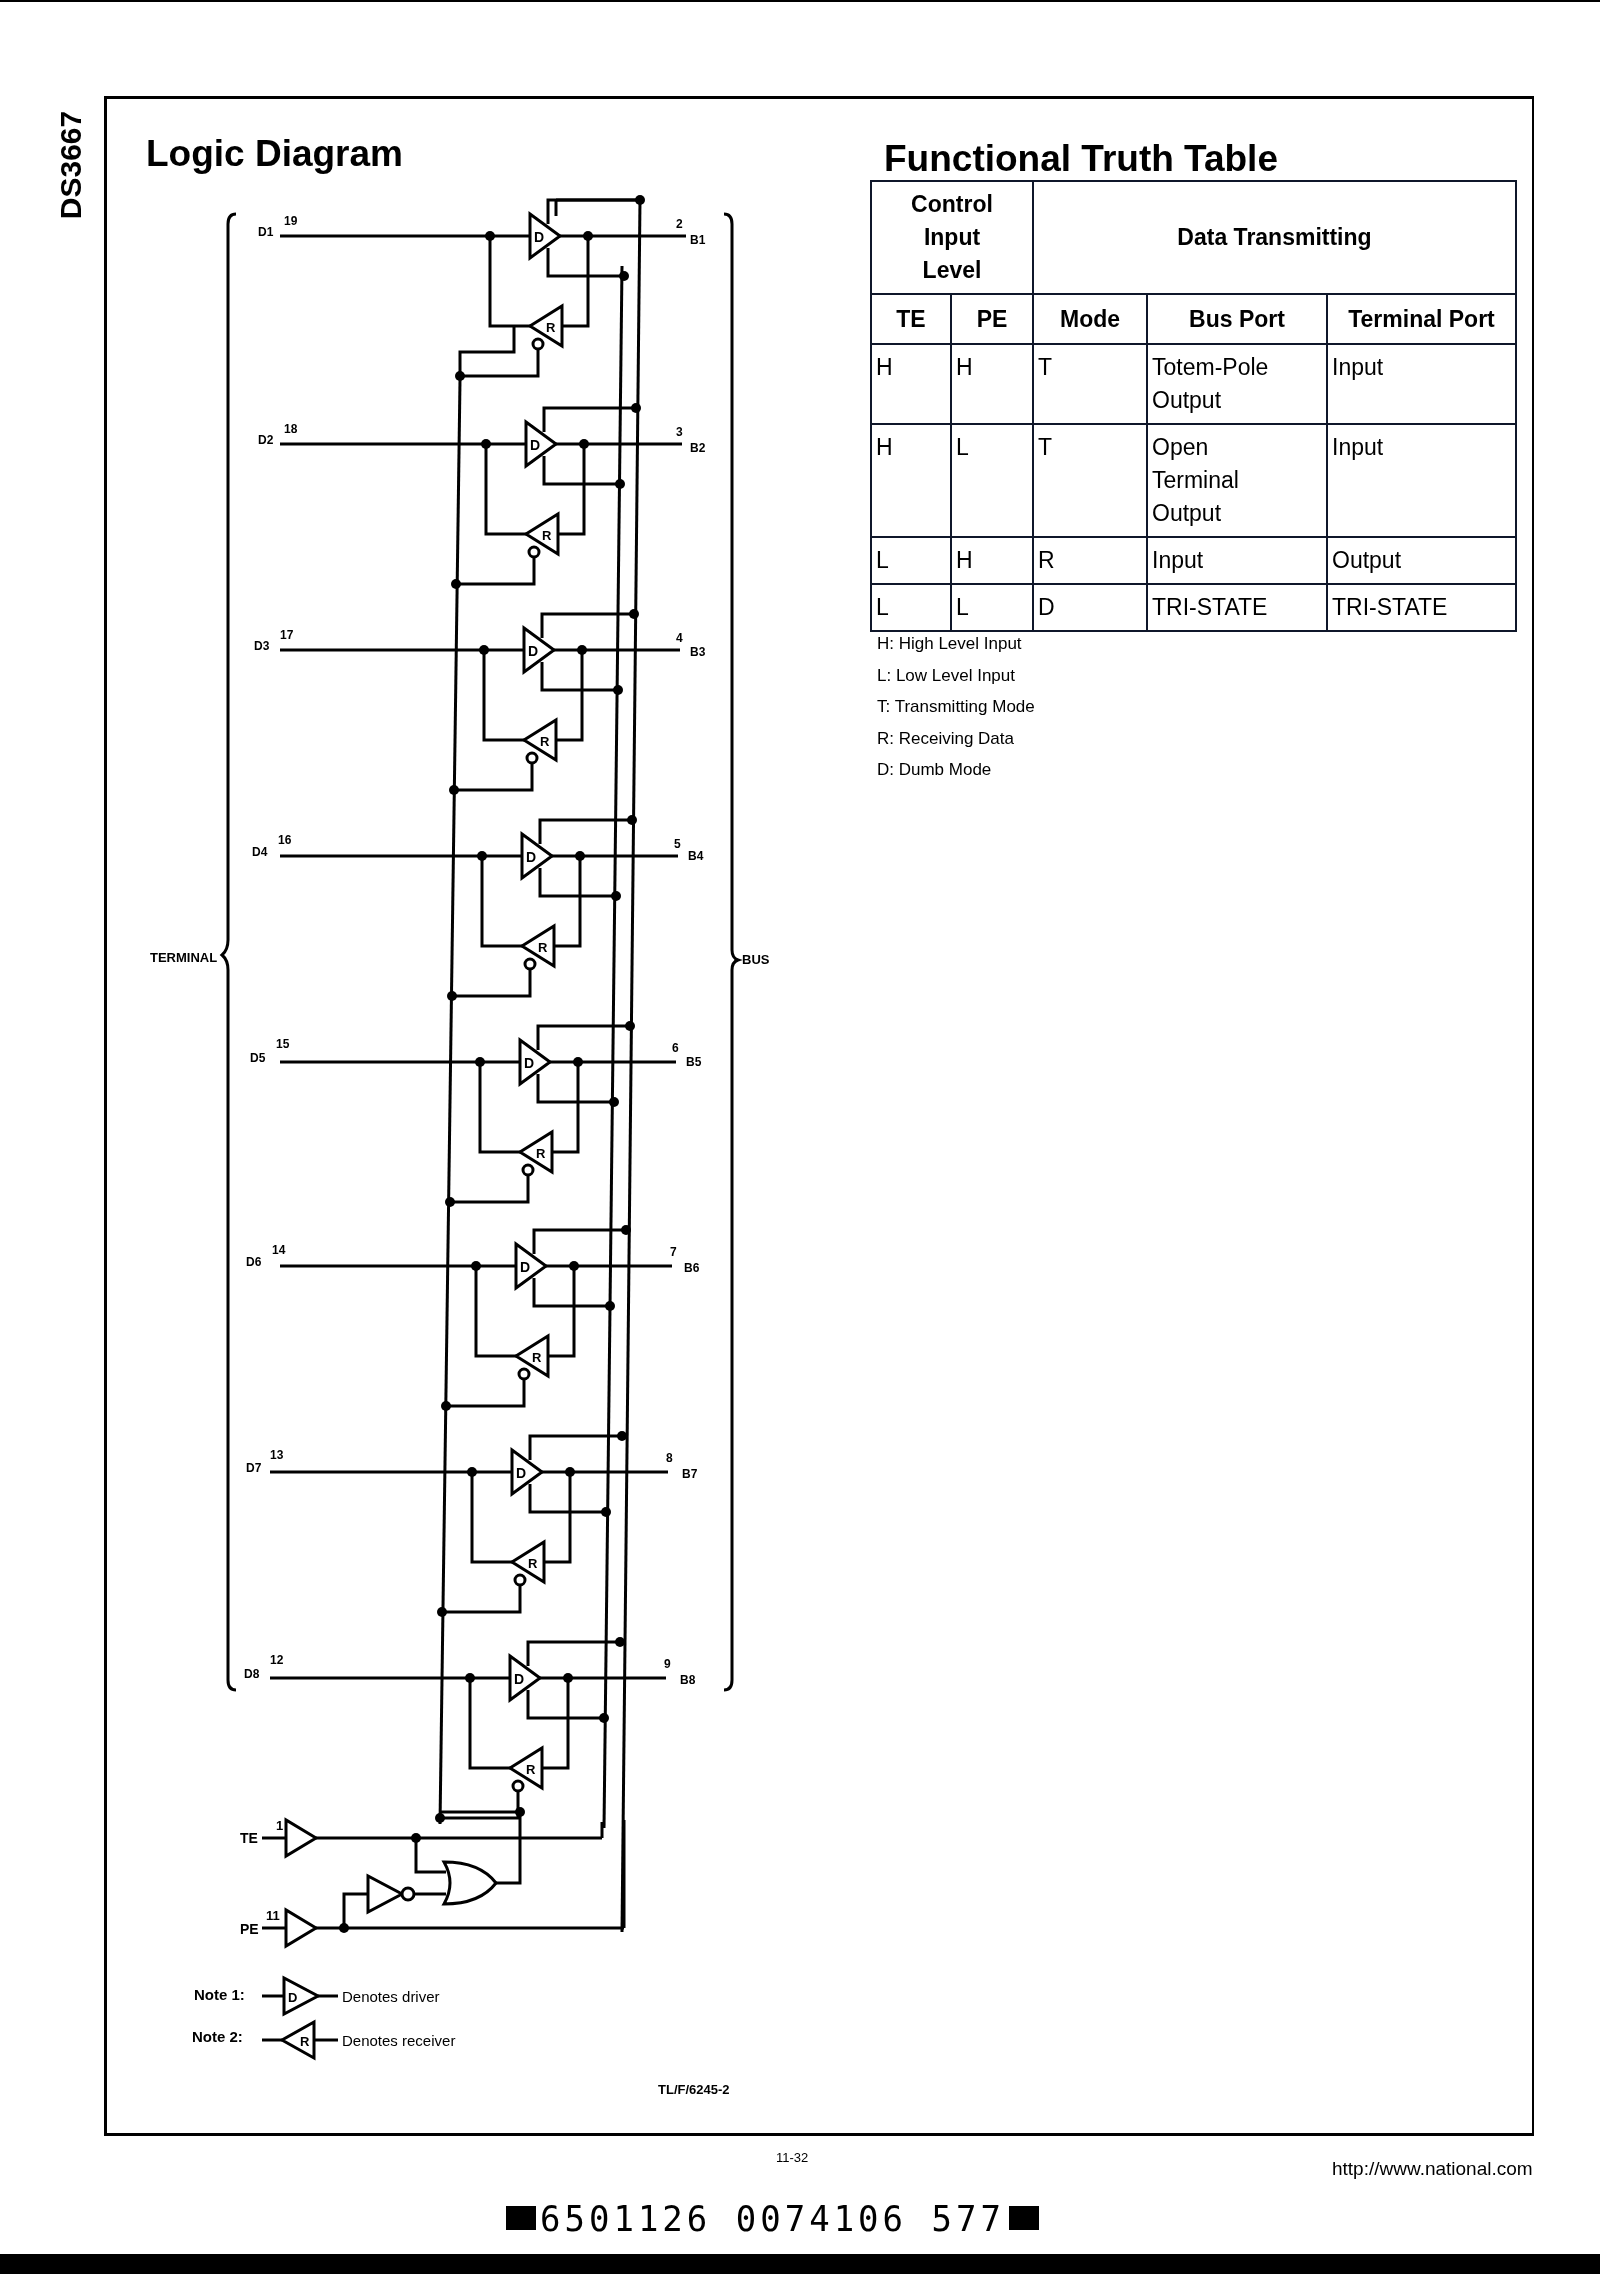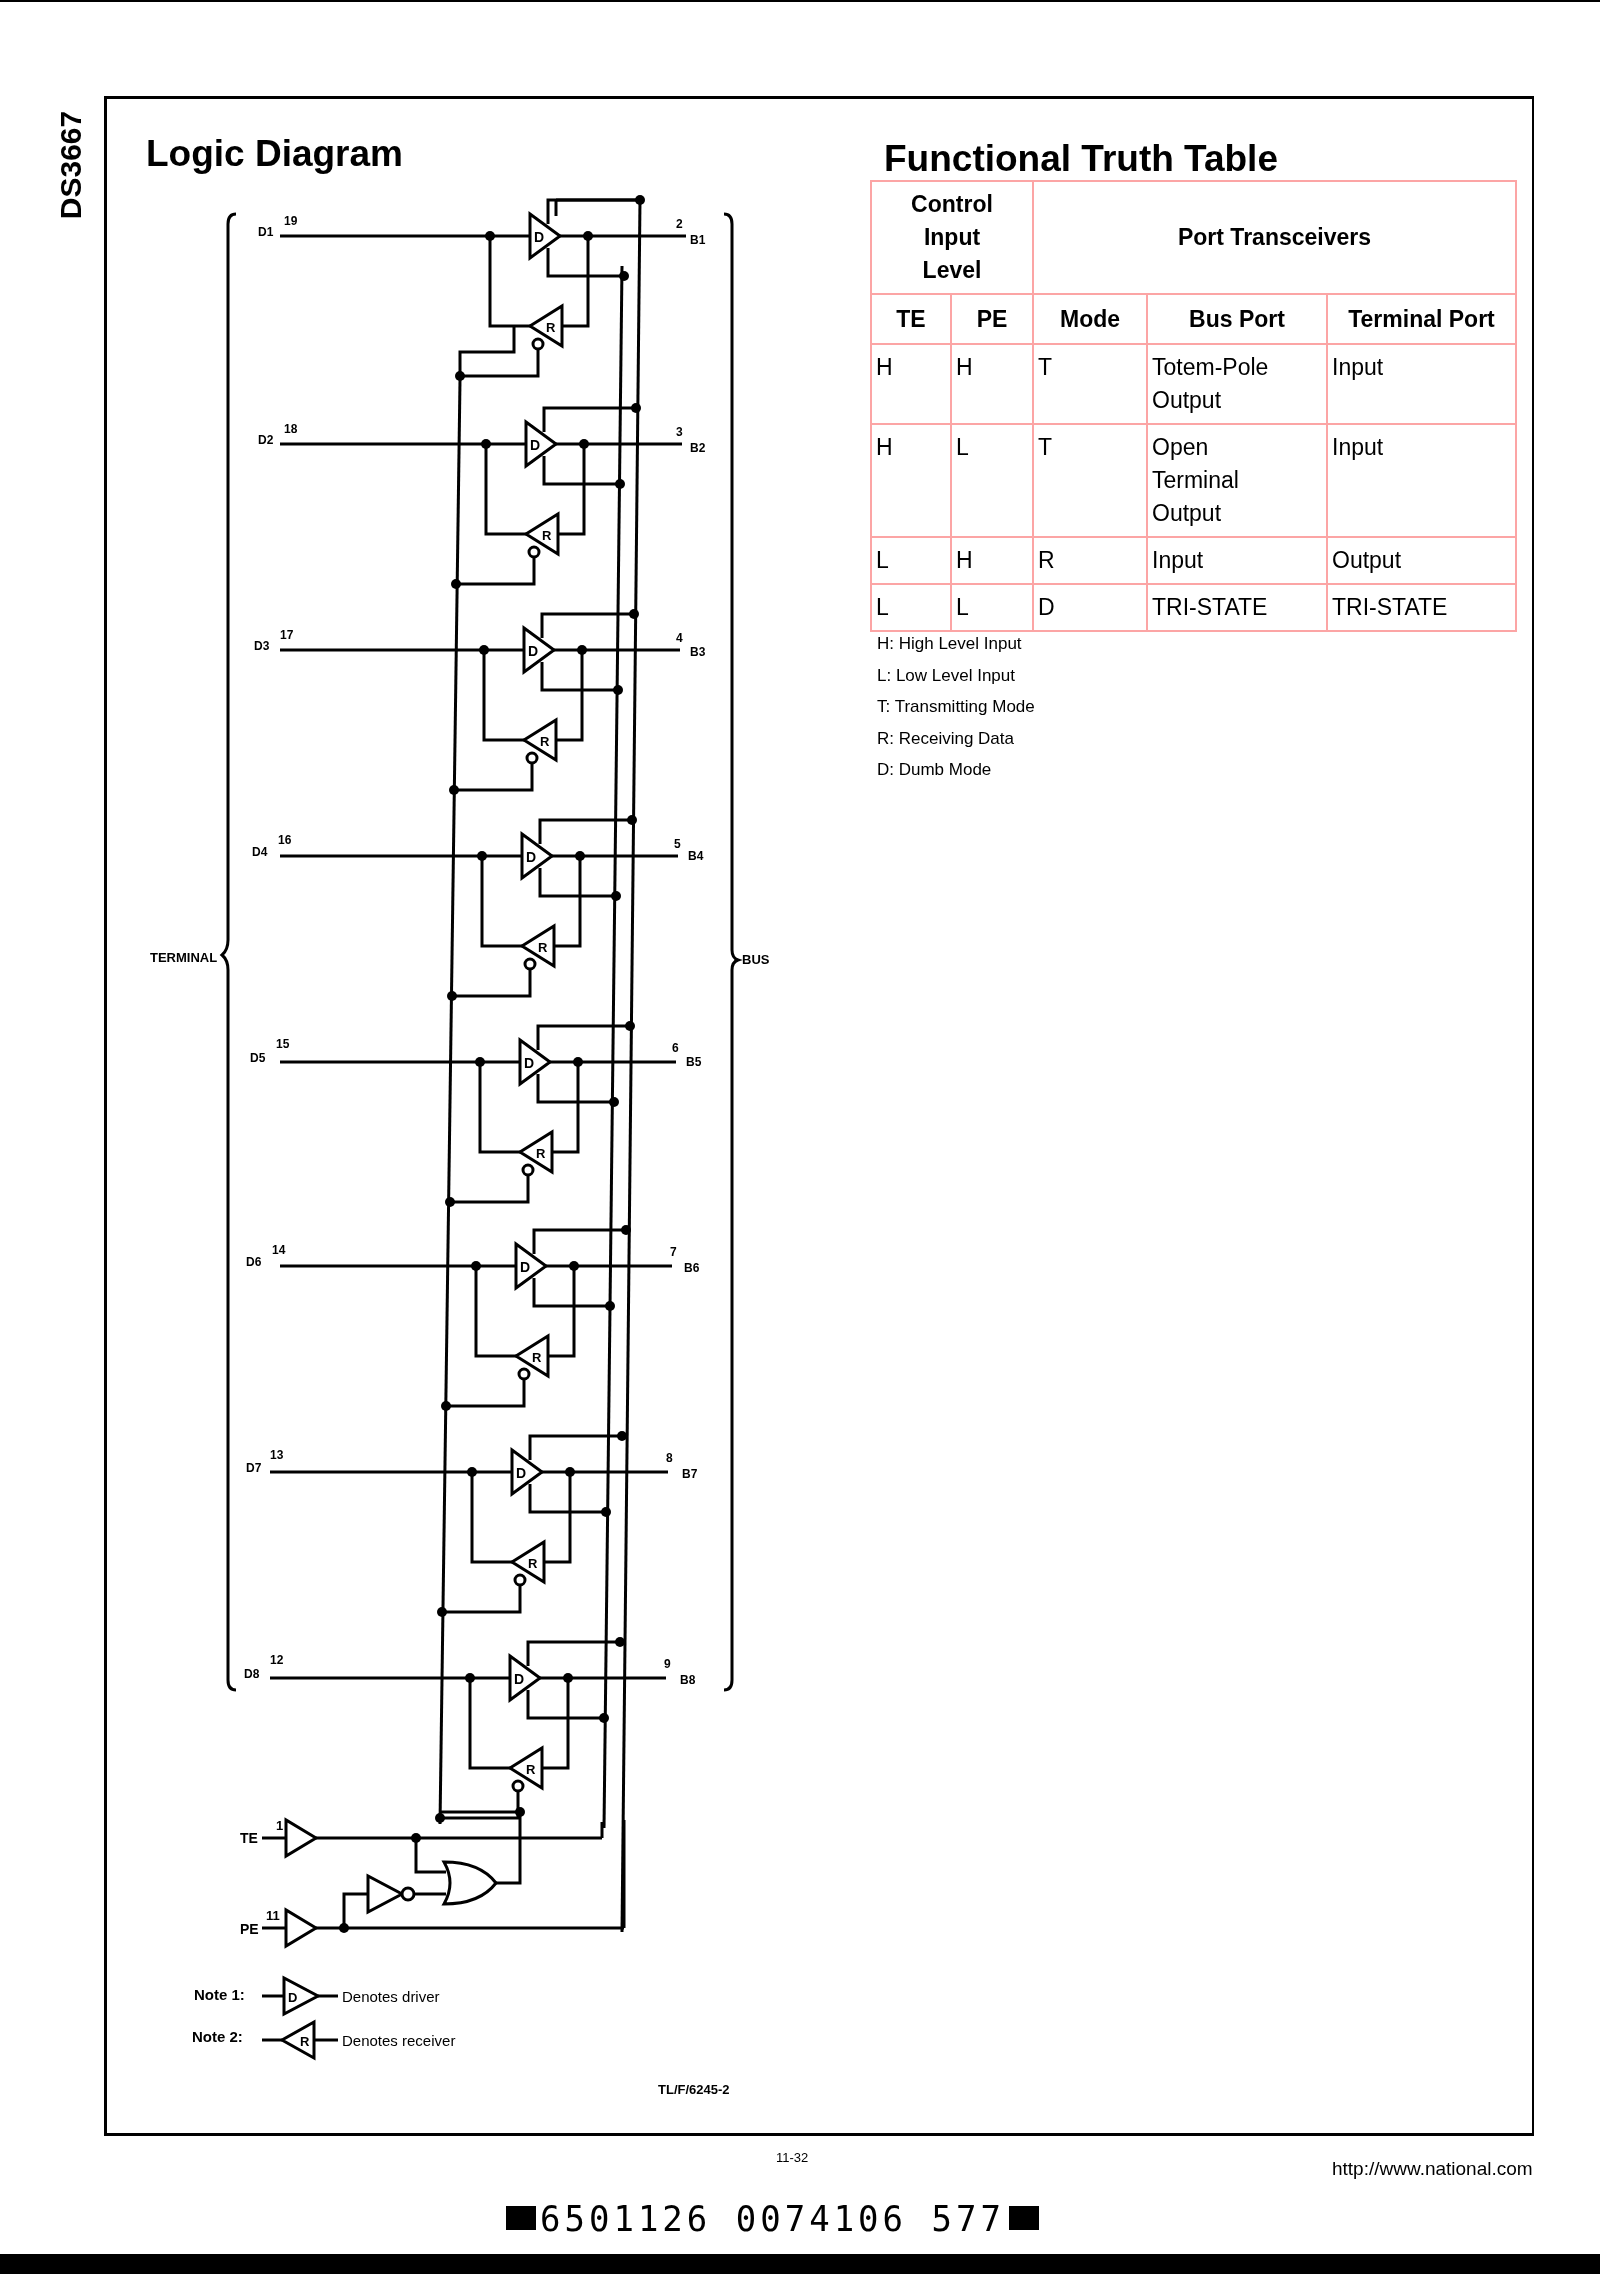--- a/index.html
+++ b/index.html
@@ -5,21 +5,21 @@
   html, body { margin:0; padding:0; background:#ffffff; }
   body { width:1600px; height:2274px; position:relative; overflow:hidden; font-family:"Liberation Sans", sans-serif; color:#000; }
   .top-rule { position:absolute; left:0; top:0; width:1600px; height:2px; background:#000; }
   .side-code { position:absolute; left:48px; top:95px; width:46px; height:140px; }
   .side-code span { position:absolute; left:50%; top:50%; transform:translate(-50%,-50%) rotate(-90deg); font-weight:bold; font-size:30px; white-space:nowrap; }
   .frame { position:absolute; left:104px; top:96px; width:1430px; height:2040px; border-left:3px solid #000; border-top:3px solid #000; border-right:2px solid #000; border-bottom:3px solid #000; box-sizing:border-box; }
   .h-logic { position:absolute; left:146px; top:133px; font-size:37px; font-weight:bold; margin:0; }
   .h-truth { position:absolute; left:872px; top:126px; font-size:37px; font-weight:bold; margin:12px; }
   svg.diagram { position:absolute; left:0; top:0; }
   table.truth { position:absolute; left:870px; top:180px; width:647px; border-collapse:collapse; font-size:23px; }
-  table.truth td, table.truth th { border:2px solid #fca5a5; vertical-align:top; padding:6px 4px; line-height:33px; }
+  table.truth td, table.truth th { border:2px solid #0f172a; vertical-align:top; padding:6px 4px; line-height:33px; }
   table.truth th { font-weight:bold; vertical-align:middle; }
   table.truth .ctl-head { height:104px; line-height:33px; }
   table.truth .col-head th { padding:4px; height:40px; }
   .legend { position:absolute; left:877px; top:628px; font-size:17px; line-height:31.5px; }
   .legend div { white-space:nowrap; }
   .page-num { position:absolute; left:776px; top:2150px; font-size:13px; }
   .url { position:absolute; left:1332px; top:2158px; font-size:19px; }
   .barcode { position:absolute; left:506px; top:2198px; height:40px; display:flex; align-items:center; gap:4px; }
   .barcode .blk { width:30px; height:24px; background:#000; }
   .barcode .num { font-family:"DejaVu Sans Mono", monospace; font-size:34px; letter-spacing:4px; transform:scaleY(1.05); }
@@ -323,21 +323,21 @@
 </svg>
 
 <table class="truth">
   <tbody>
       <tr class="ctl-head">
     <th colspan="2">
       <div>Control</div>
       <div>Input</div>
       <div>Level</div>
     </th>
-    <th colspan="3">Port Transceivers</th>
+    <th colspan="3">Data Transmitting</th>
   </tr>
   <tr class="col-head">
     <th style="width:70px">TE</th>
     <th style="width:72px">PE</th>
     <th style="width:104px">Mode</th>
     <th style="width:170px">Bus Port</th>
     <th>Terminal Port</th>
   </tr>
   <tr>
     <td>H</td>

